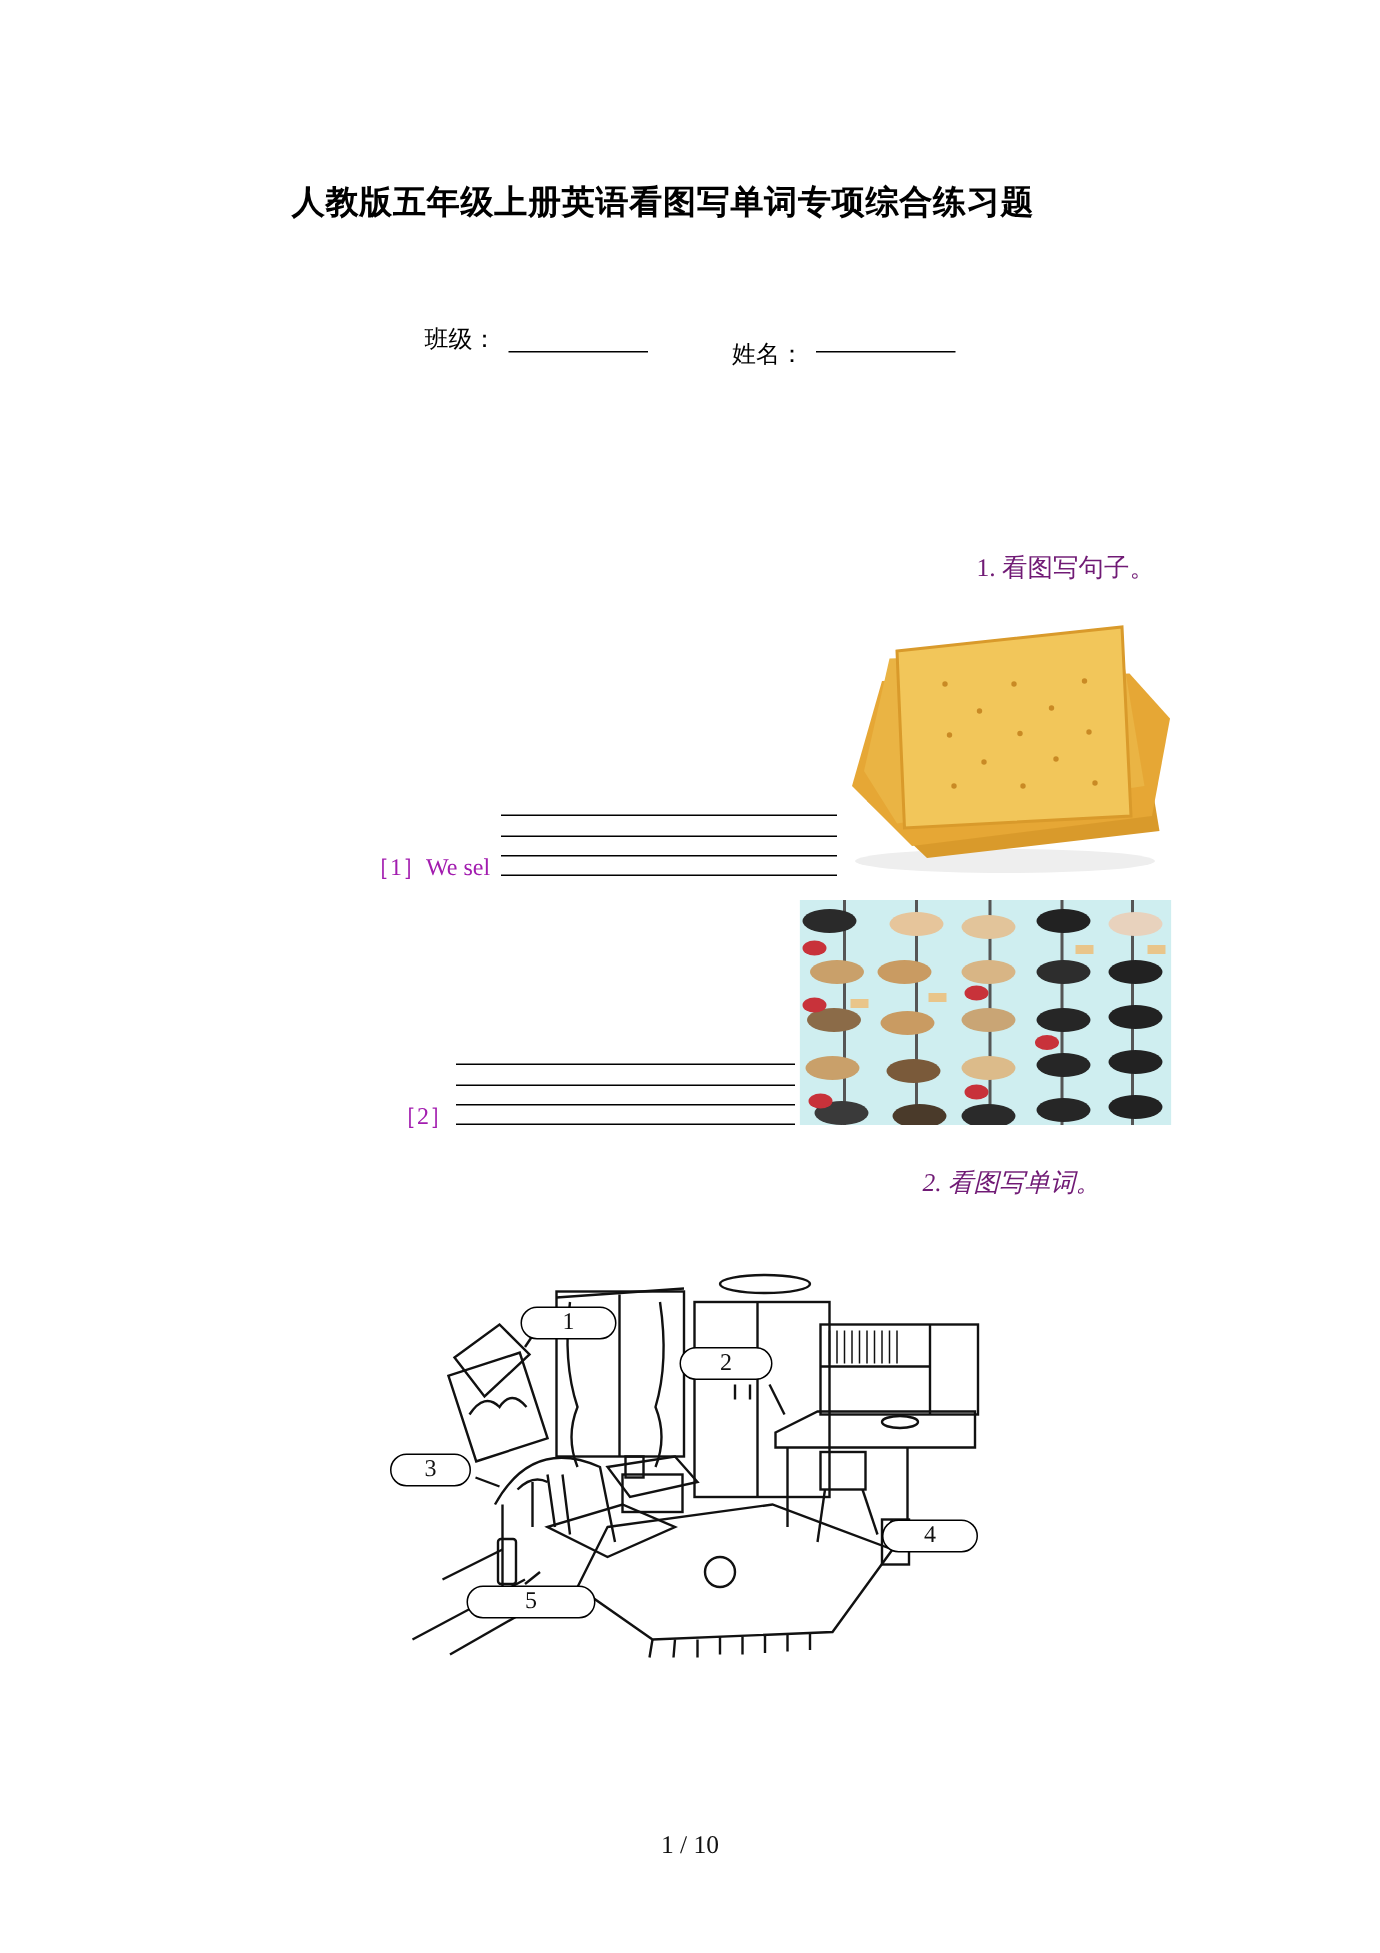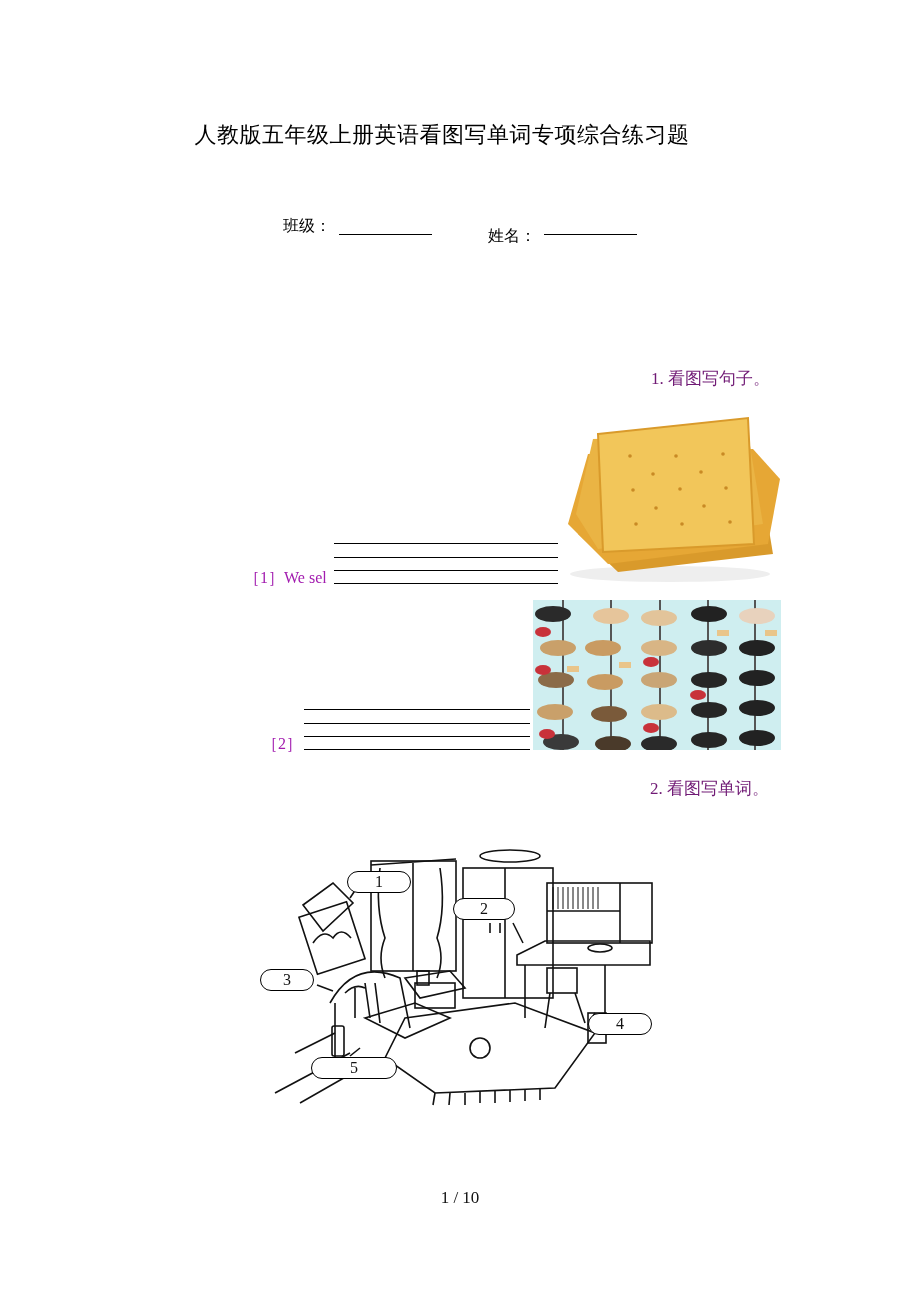--- a/index.html
+++ b/index.html
@@ -1,28 +1,28 @@
 <!DOCTYPE html>
 <html><head>
 <meta charset="utf-8">
 <style>
   html, body { margin: 0; padding: 0; background: #ffffff; }
   body { width: 920px; height: 1302px; position: relative; overflow: hidden;
          font-family: "Liberation Serif", "DejaVu Serif", serif; color: #111; }
   .abs { position: absolute; }
   .title { left: 0; width: 884px; top: 120px; text-align: center;
            font-family: "DejaVu Sans", "Liberation Sans", sans-serif;
-           font-size: 22px; font-weight: normal; letter-spacing: 0.5px; color: #000; }
+           font-size: 22px; font-weight: bold; letter-spacing: 0.5px; color: #000; }
   .field-label { font-family: Liberation Mono, monospace; font-size: 16px; color:#000; }
   .blank { border-bottom: 1.5px solid #000; height: 0; }
   .q-heading { font-size: 17px; color: #701a75; }
   .ex-label { font-size: 16px; color: #a21caf; }
   .line { height: 0; border-top: 1.5px solid #000; }
   .photo { overflow: hidden; }
-  .footer { left: 0; width: 920px; top: 1188px; text-align: center; font-size: 17px; color:#111; }
+  .footer { left: 0; width: 920px; top: 1220px; text-align: center; font-size: 17px; color:#111; }
   .callout { position:absolute; border:1.5px solid #000; border-radius: 14px; background:#fff;
              font-size: 16px; text-align:center; line-height: 20px; height: 20px; }
 </style>
 </head>
 <body>
 
 <div class="abs title">人教版五年级上册英语看图写单词专项综合练习题</div>
 
 <div class="abs field-label" style="left:283px; top:216px;">班级：</div>
 <div class="abs blank" style="left:339px; top:234px; width:93px;"></div>
@@ -116,21 +116,21 @@
     </g>
   </svg>
 </div>
 
 <div class="abs line" style="left:304px; top:709px; width:226px;"></div>
 <div class="abs line" style="left:304px; top:723px; width:226px;"></div>
 <div class="abs line" style="left:304px; top:736px; width:226px;"></div>
 <div class="abs line" style="left:304px; top:749px; width:226px;"></div>
 <div class="abs ex-label" style="left:262px; top:734px;">［2］</div>
 
-<div class="abs q-heading" style="left:650px; top:777px;">2. 看图写单词。</div>
+<div class="abs q-heading" style="left:615px; top:777px;font-style:italic;">2. 看图写单词。</div>
 
 <div class="abs" style="left:255px; top:843px; width:405px; height:265px;">
   <svg width="405" height="265" viewBox="0 0 405 265" fill="none" stroke="#111" stroke-width="1.6">
 
     <polygon points="48,62 78,40 98,60 68,88"></polygon>
     <rect x="52" y="65" width="50" height="60" transform="rotate(-18 77 95)"></rect>
     <path d="M58,100 q10,-15 20,-5 q8,-12 18,0"></path>
 
     <rect x="116" y="18" width="85" height="110"></rect>
     <line x1="116" y1="22" x2="201" y2="16"></line>

